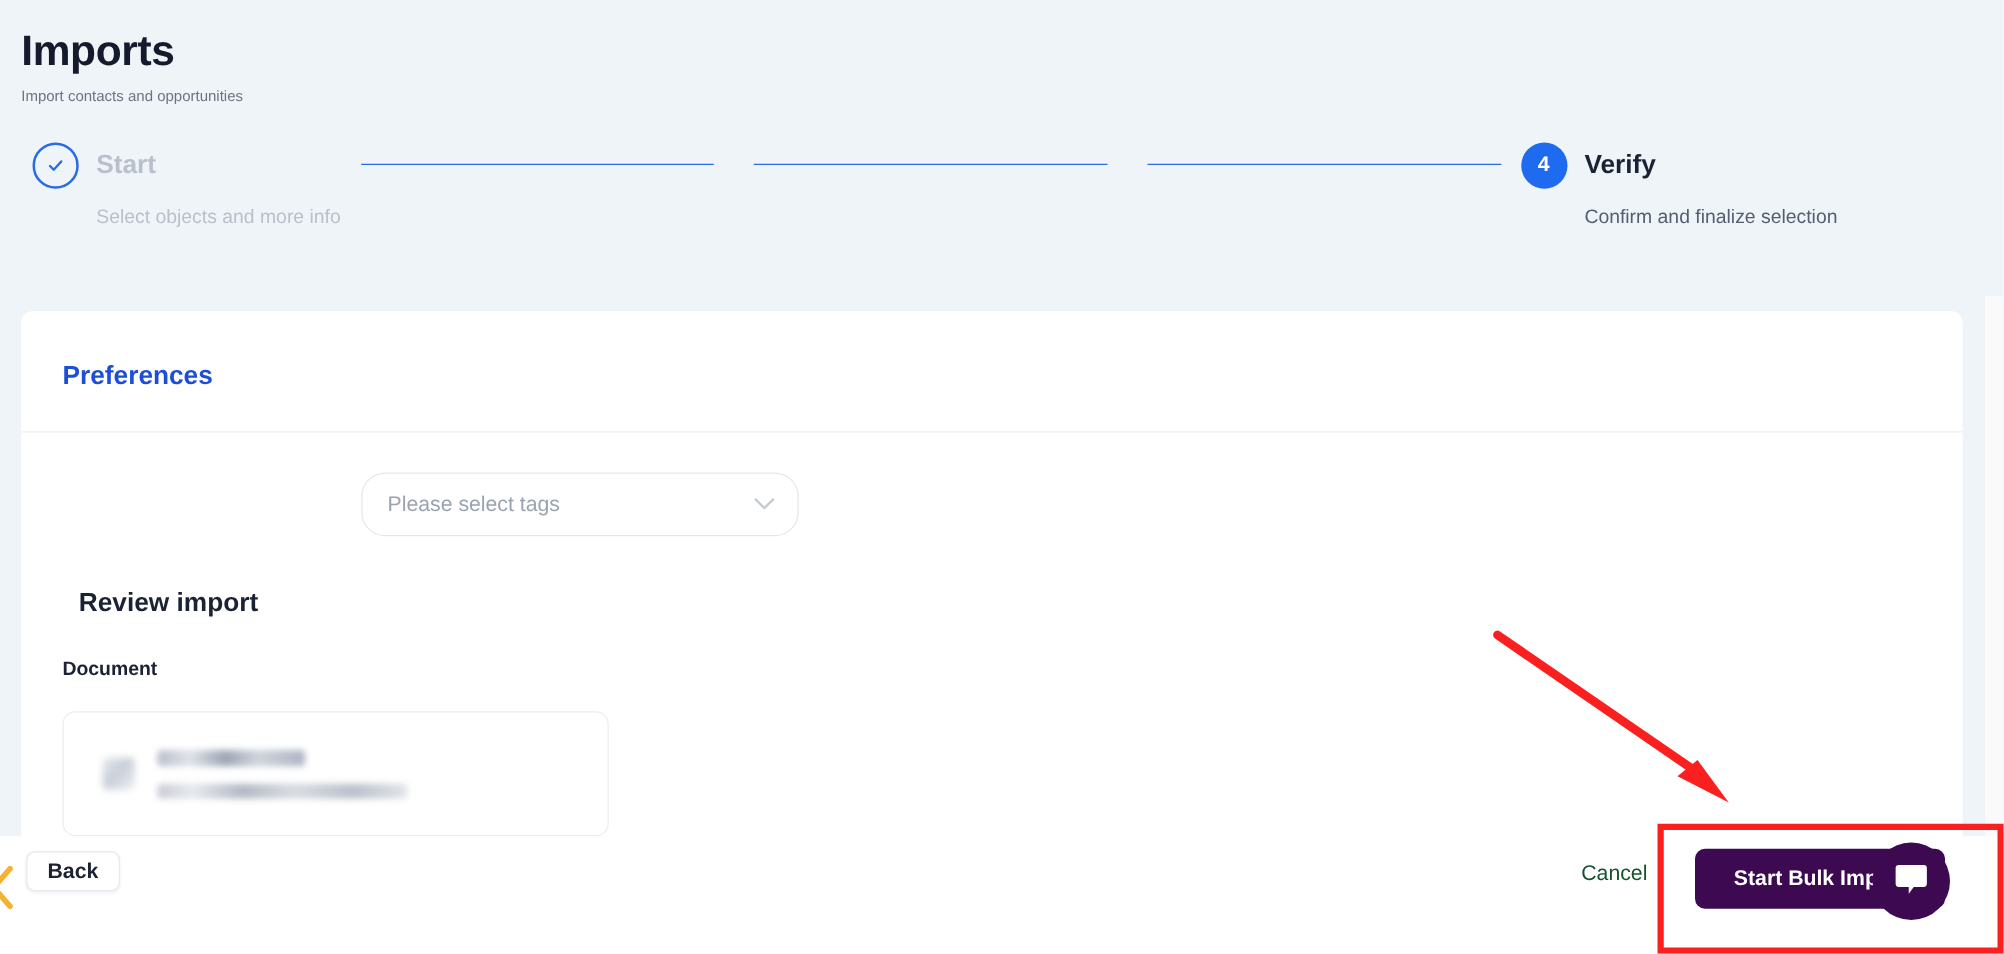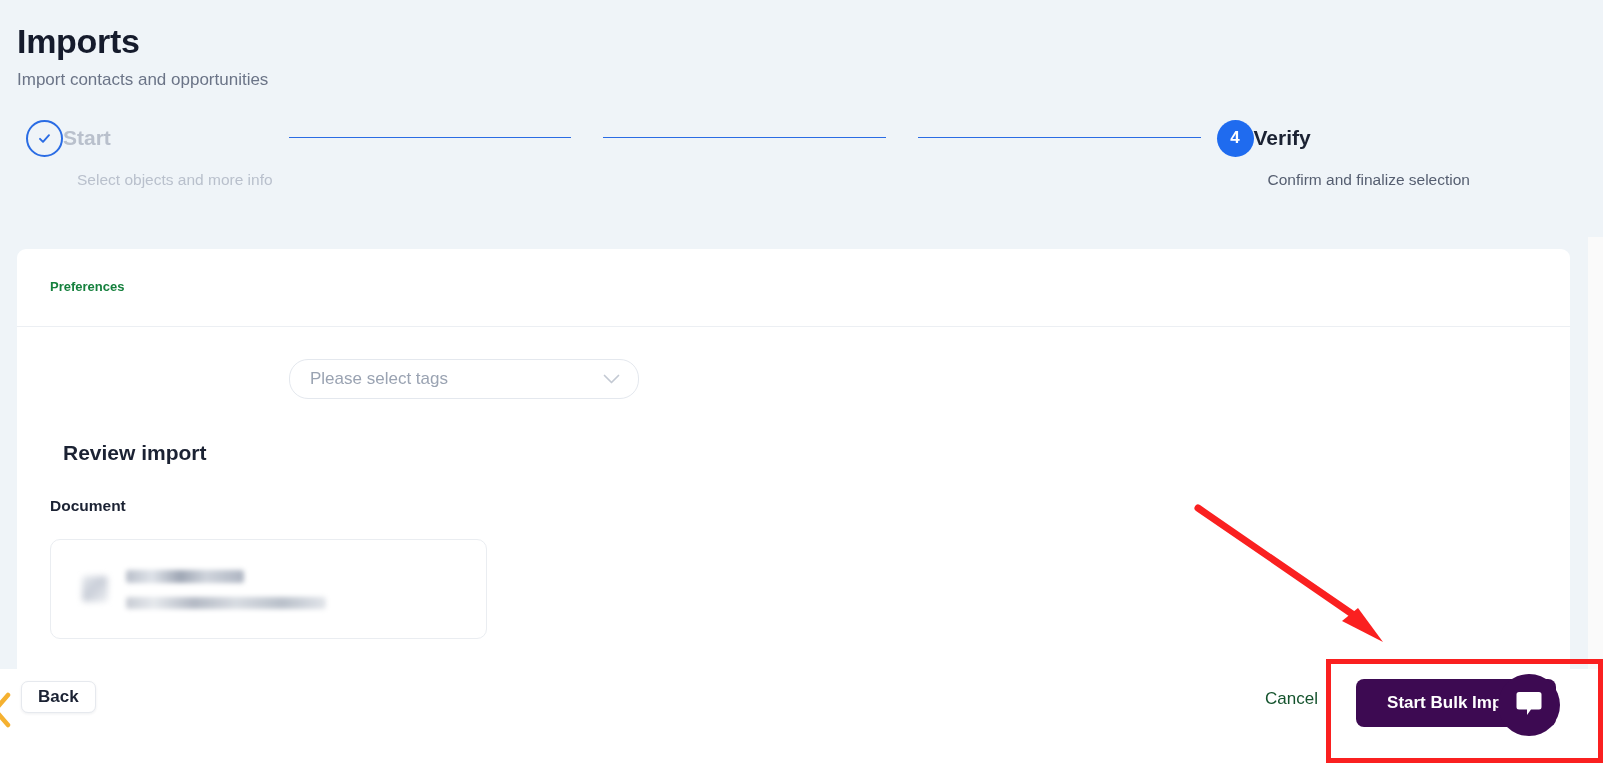--- a/index.html
+++ b/index.html
@@ -22,21 +22,21 @@
     padding: 22px 0 0 17px;
   }
   .page-title {
     font-size: 34px;
     font-weight: 700;
     color: #151b2c;
     letter-spacing: -0.3px;
     line-height: 1.15;
   }
   .page-subtitle {
-    font-size: 17px;
+    font-size: 12px;
     color: #6b7487;
     margin-top: 9px;
     font-weight: 400;
   }
 
   
   .stepper {
     display: flex;
     align-items: flex-start;
     padding: 29px 0 0 26px;
@@ -68,20 +68,21 @@
   .step-circle.done svg { display: block; }
   .step-circle.active {
     background: #1f6bef;
     color: #ffffff;
     font-size: 17px;
     font-weight: 700;
   }
   .step-label {
     font-size: 21px;
     font-weight: 700;
+    margin-left: 14px;
     white-space: nowrap;
   }
   .step.done .step-label { color: #b9c0cc; }
   .step.active .step-label { color: #1b2233; }
   .step-desc {
     font-size: 15.5px;
     margin-top: 14px;
     margin-left: 51px;
     white-space: nowrap;
   }
@@ -104,23 +105,24 @@
     width: 1553px;
     height: 420px;
     background: #ffffff;
     border-radius: 9px 9px 0 0;
     overflow: hidden;
   }
   .card-section-head {
     padding: 30px 0 0 33px;
   }
   .prefs-title {
-    font-size: 13px;
-    font-weight: 700;
-    color: #15803d;
+    font-size: 21px;
+    font-weight: 700;
+    color: #1d4ed8;
+    margin-top: 10px;
   }
   .prefs-desc {
     font-size: 15.5px;
     color: #2f3646;
     margin-top: 9px;
   }
   .card-divider {
     height: 1px;
     background: #eceff3;
     margin-top: 32px;
@@ -145,21 +147,21 @@
     flex: 0 0 auto;
   }
   .checkbox-label {
     font-size: 16.5px;
     color: #1b2233;
     margin-left: 16px;
     white-space: nowrap;
   }
   .tags-select {
     width: 350px;
-    height: 40px;
+    height: 51px;
     border: 1px solid #e4e8ee;
     border-radius: 19px;
     display: flex;
     align-items: center;
     justify-content: space-between;
     padding: 0 18px 0 20px;
     margin-left: 239px;
     background: #fff;
   }
   .tags-select-text {

